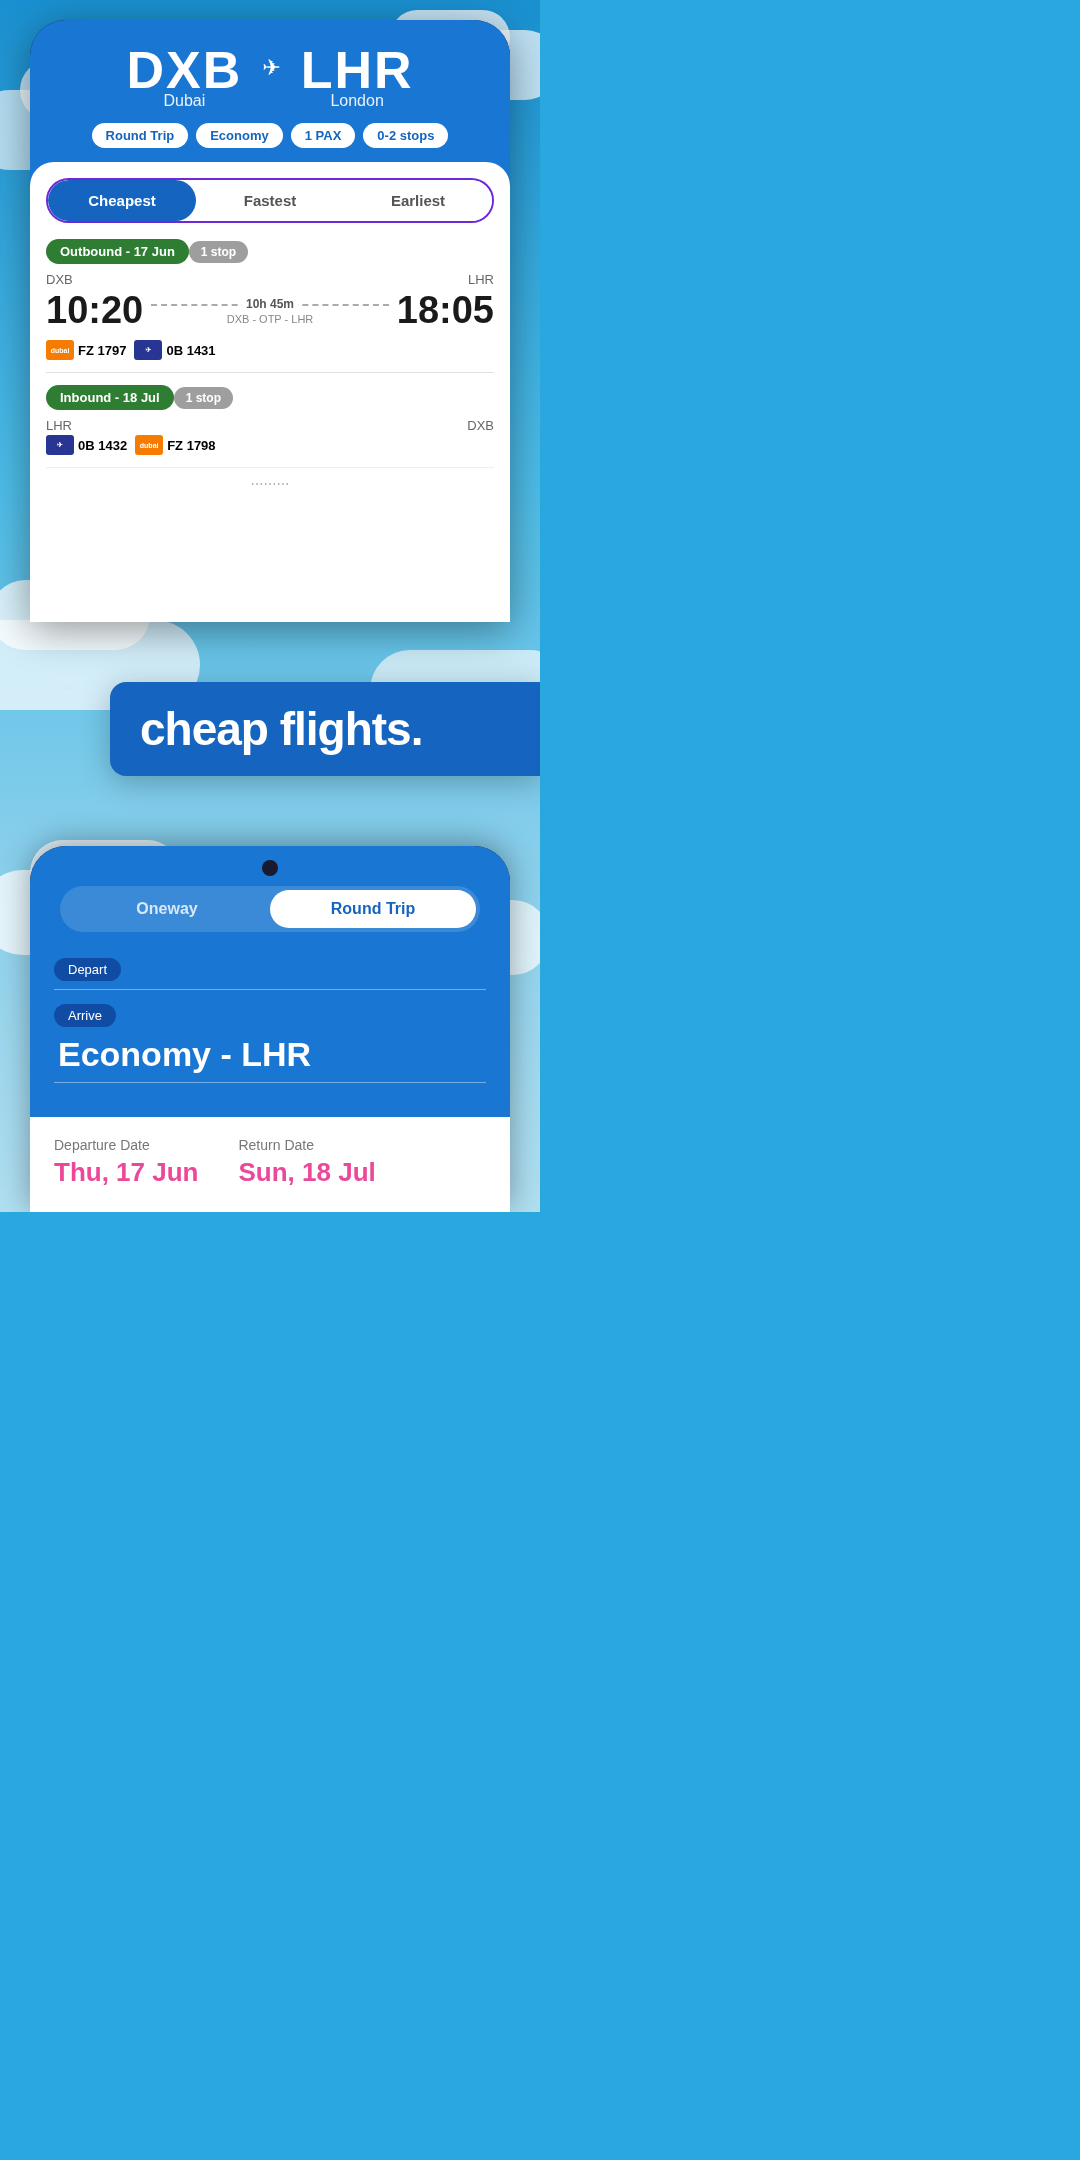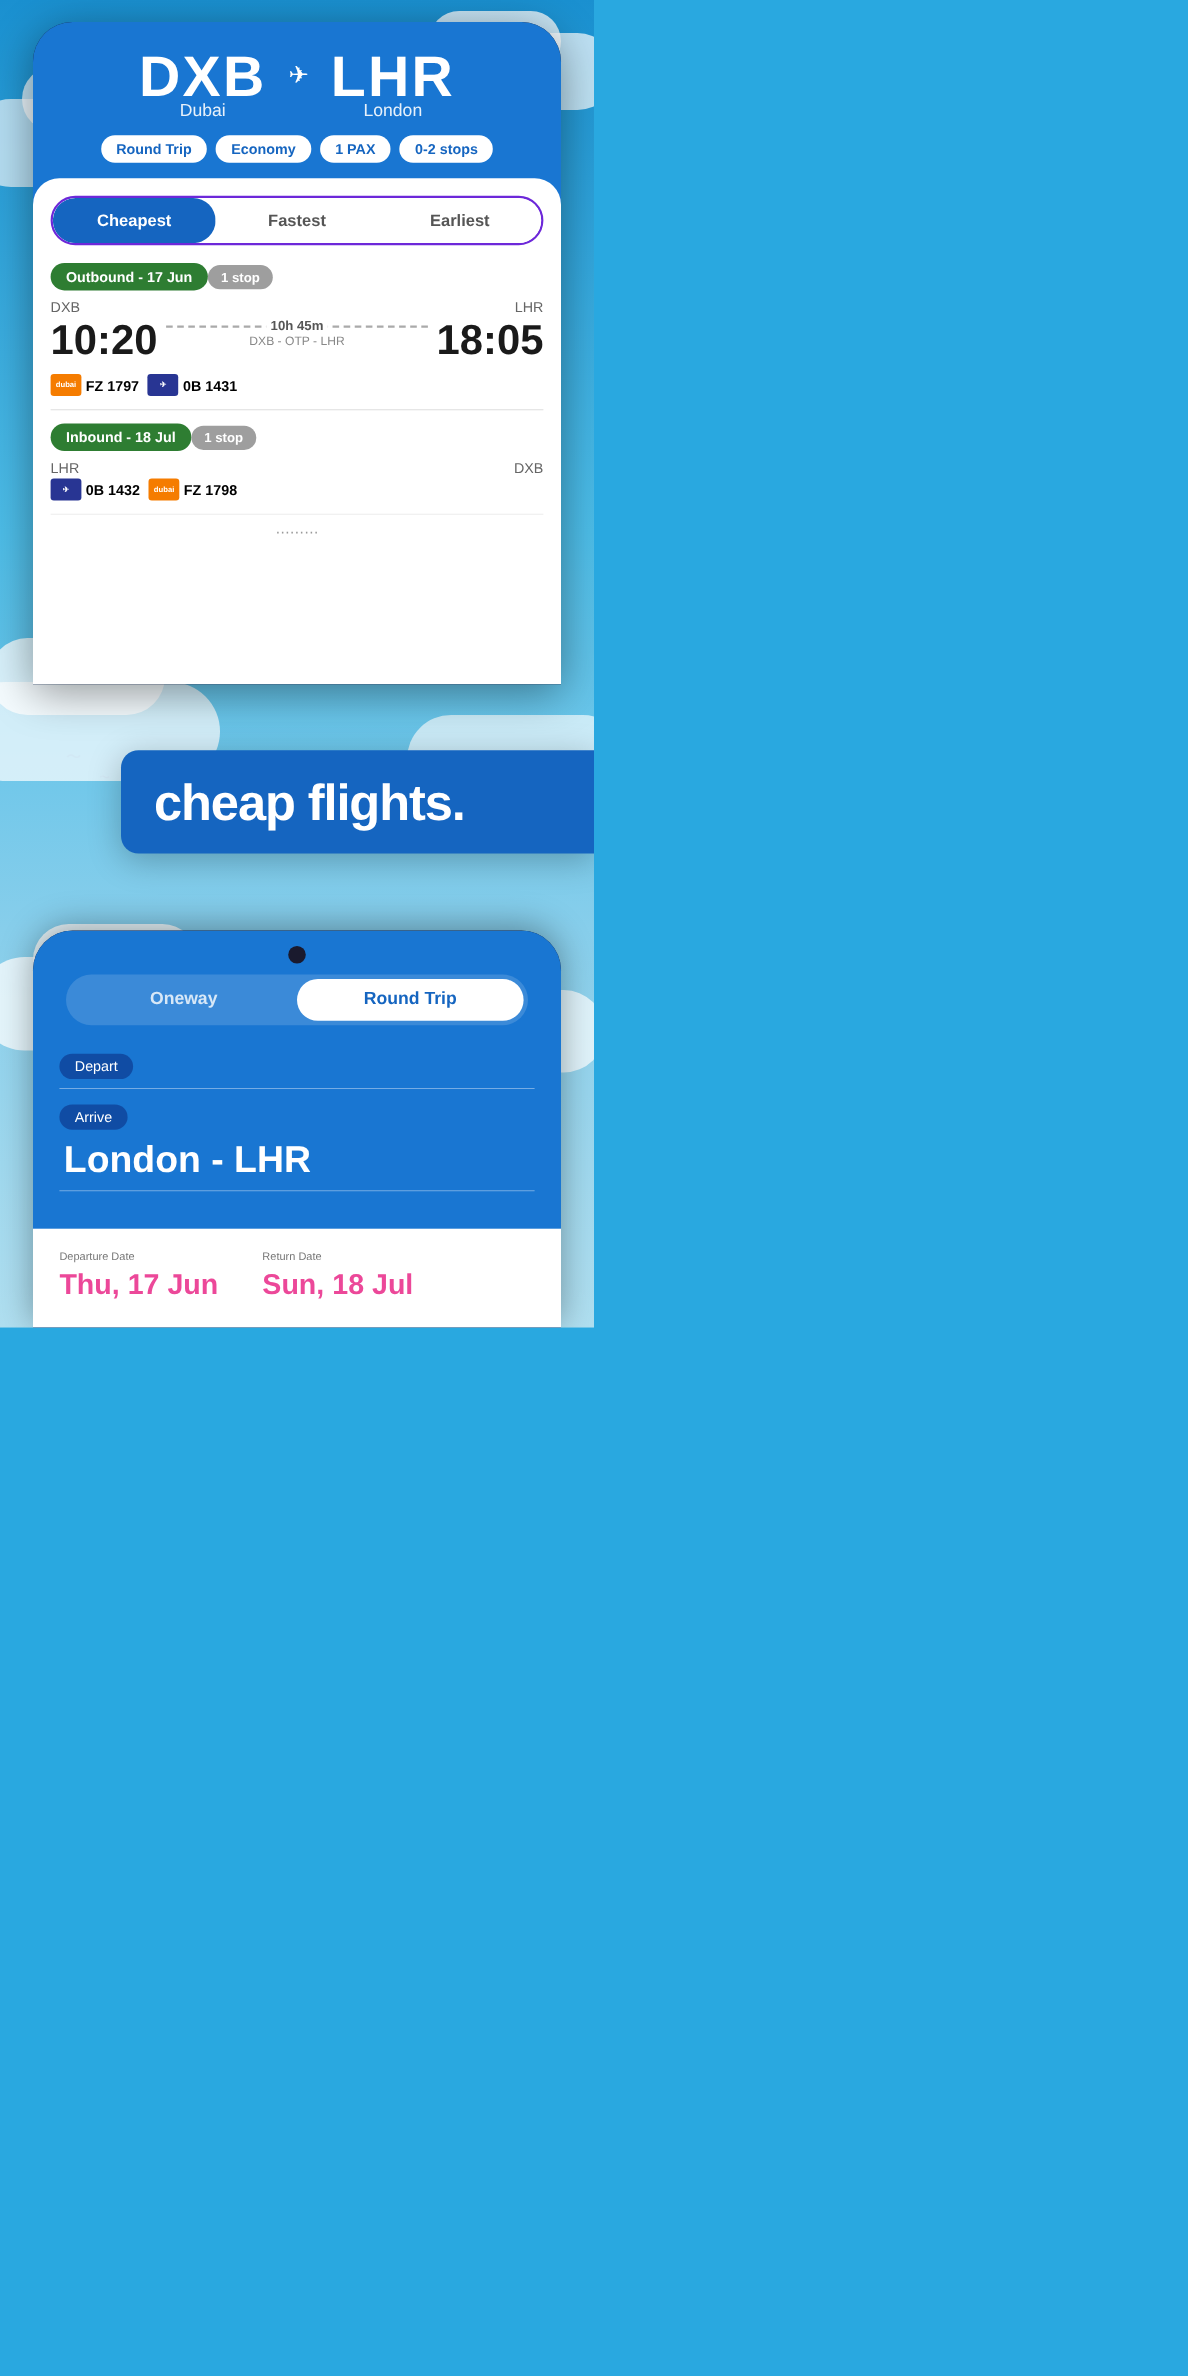--- a/index.html
+++ b/index.html
@@ -157,21 +157,21 @@
 
     .route-airport-code {
       font-size: 13px;
       color: #666;
       font-weight: 500;
     }
 
     .flight-times {
       display: flex;
       justify-content: space-between;
-      align-items: flex-start;
+      align-items: center;
       margin-bottom: 8px;
     }
 
     .flight-time {
       font-size: 38px;
       font-weight: 900;
       color: #1a1a1a;
     }
 
     .flight-duration {
@@ -383,21 +383,21 @@
     }
 
     .date-row {
       display: flex;
       gap: 40px;
     }
 
     .date-item {}
 
     .date-label {
-      font-size: 10px;
+      font-size: 14px;
       color: #777;
       margin-bottom: 4px;
     }
 
     .date-value {
       font-size: 26px;
       font-weight: 900;
       color: #ec4899;
     }
 
@@ -564,21 +564,21 @@
         <div class="trip-toggle">
           <div class="toggle-option inactive">Oneway</div>
           <div class="toggle-option active">Round Trip</div>
         </div>
 
         <div class="search-form">
           <div class="form-label">Depart</div>
           <hr class="form-divider">
 
           <div class="form-label">Arrive</div>
-          <div class="form-value">London - LHR</div>
+          <div class="form-value">Economy - LHR</div>
           <hr class="form-divider">
         </div>
 
         <div class="date-section">
           <div class="date-row">
             <div class="date-item">
               <div class="date-label">Departure Date</div>
               <div class="date-value">Thu, 17 Jun</div>
             </div>
             <div class="date-item">

